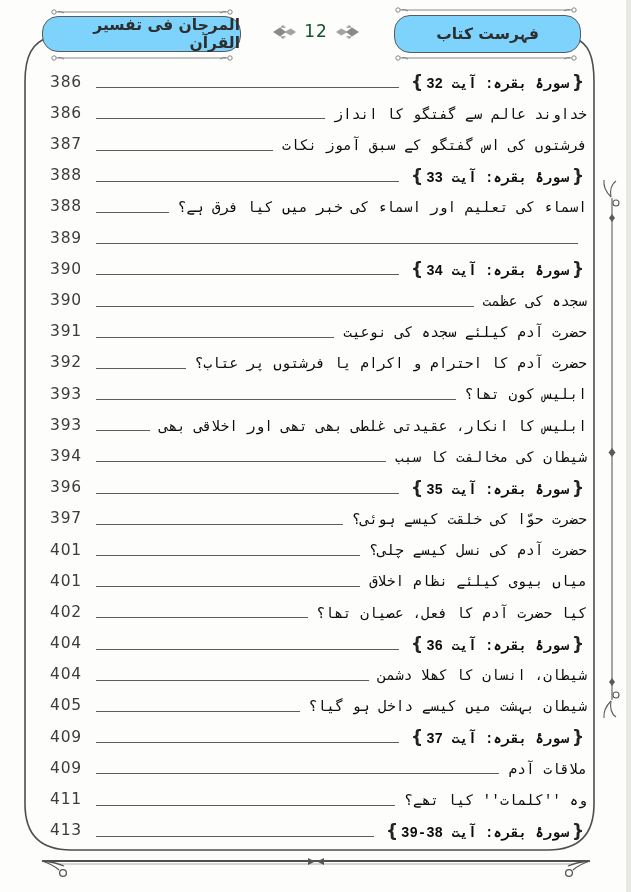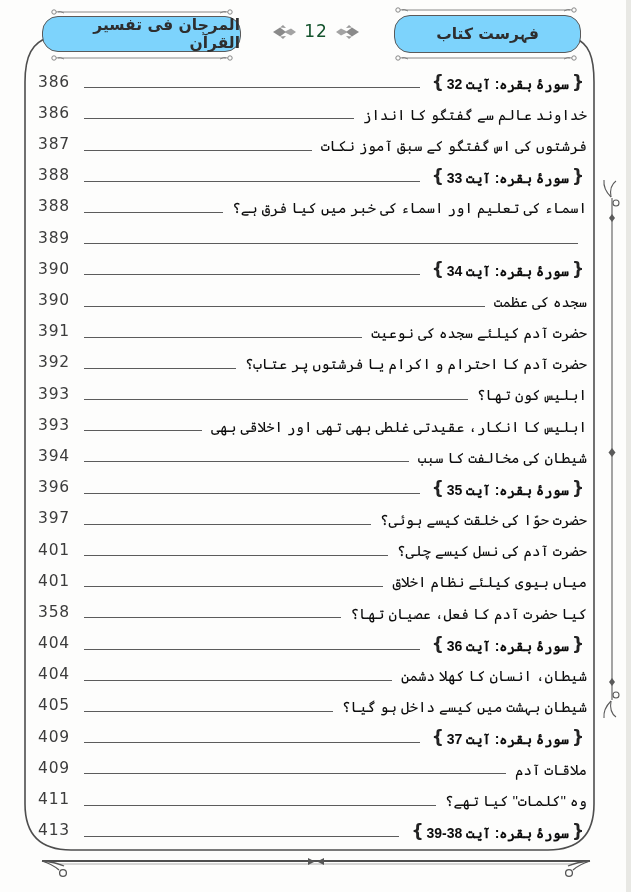--- a/index.html
+++ b/index.html
@@ -21,31 +21,31 @@
   }
   .title-box.left{left:42px;top:16px;width:197px;height:34px;}
   .title-box.right{left:394px;top:15px;width:185px;height:36px;}
   .page-no{
     position:absolute;left:288px;top:21px;width:56px;z-index:2;
     text-align:center;font-size:17px;color:#14532d;letter-spacing:1px;
   }
 
   
   .toc{position:absolute;left:38px;top:64px;width:549px;z-index:1;}
-  .row{display:flex;align-items:flex-end;height:31.2px;}
+  .row{display:flex;align-items:flex-end;height:31.2px;margin-left:12px;}
   .num{
     width:46px;flex:0 0 46px;
     font-size:15.5px;line-height:1;color:#3c3c3c;letter-spacing:.8px;
     padding-bottom:5px;
   }
   .leader{flex:1 1 auto;border-bottom:1.1px solid #5c5c5c;margin:0 9px 7px 0;}
   .entry{display:flex;align-items:flex-end;white-space:nowrap;}
   .txt{
     font-size:14.5px;line-height:1.5;color:#0d0d0d;
-    font-family:Liberation Sans, sans-serif;
+    font-family:Liberation Mono, monospace;
   }
   .row .brace{display:none;}
   .row.section .brace{
     display:inline-block;font-weight:bold;font-size:17px;line-height:1;
     color:#222;padding:0 3px 4px 3px;
   }
   .row.section .txt{font-weight:bold;font-size:14px;}
 </style>
 </head>
 <body>
@@ -271,21 +271,21 @@
     <div class="row item">
       <span class="num">401</span>
       <span class="leader"></span>
       <span class="entry">
 
         <span class="txt" dir="rtl" lang="ur">میاں بیوی کیلئے نظام اخلاق</span>
 
       </span>
     </div>
     <div class="row item">
-      <span class="num">358</span>
+      <span class="num">402</span>
       <span class="leader"></span>
       <span class="entry">
 
         <span class="txt" dir="rtl" lang="ur">کیا حضرت آدم کا فعل، عصیان تھا؟</span>
 
       </span>
     </div>
     <div class="row section">
       <span class="num">404</span>
       <span class="leader"></span>

